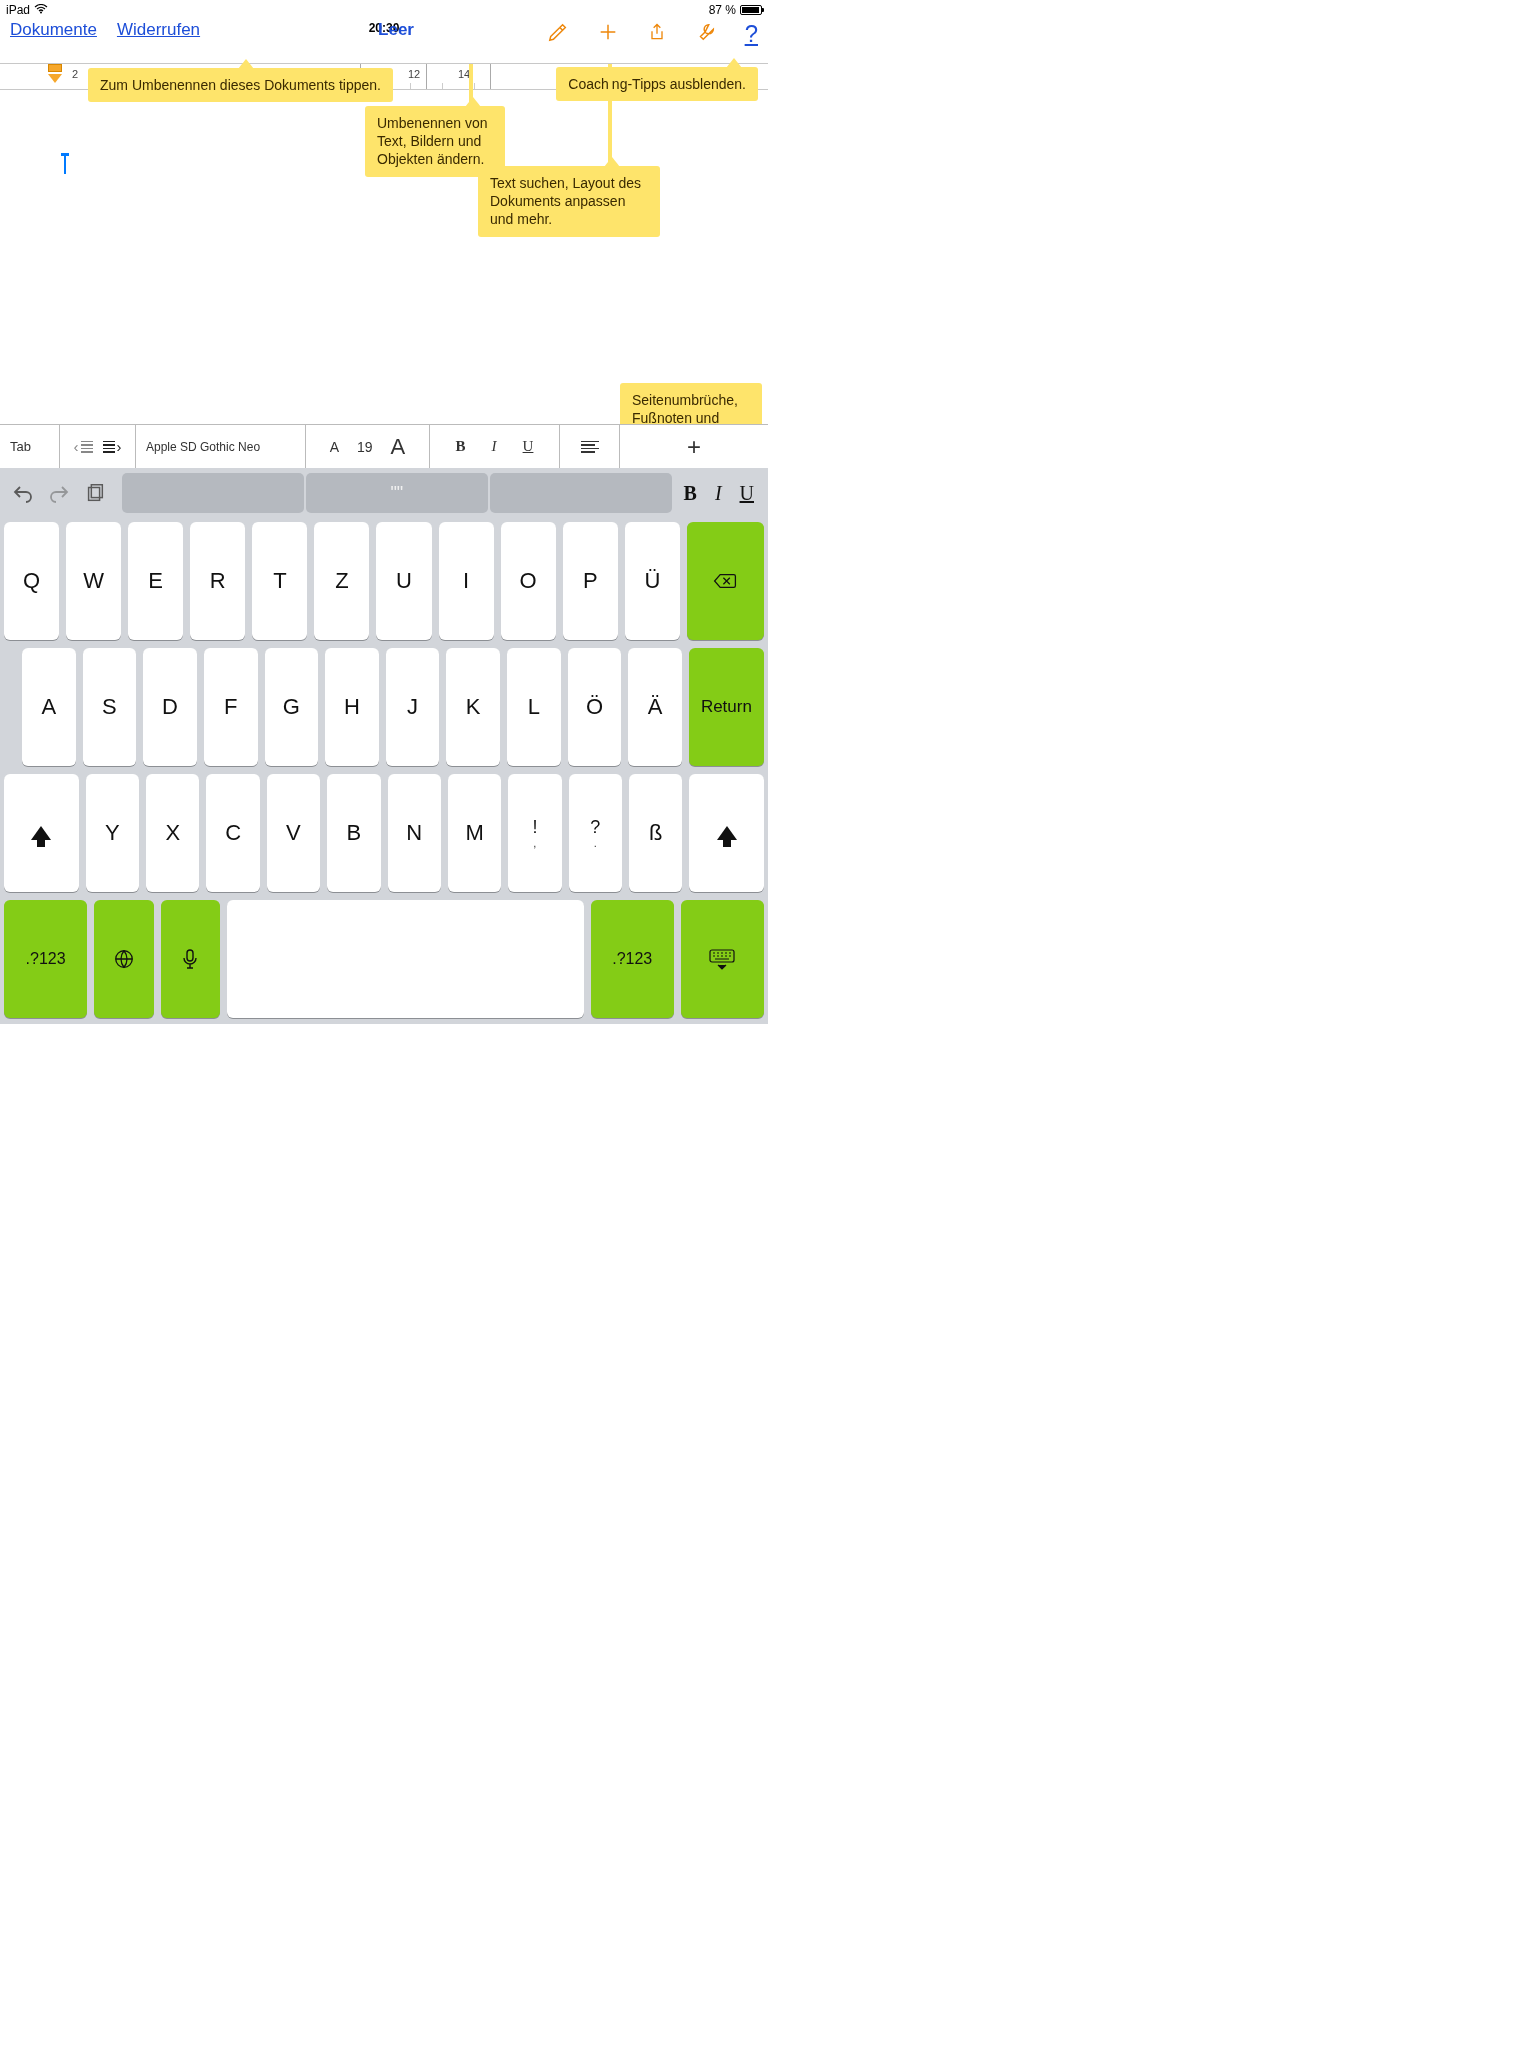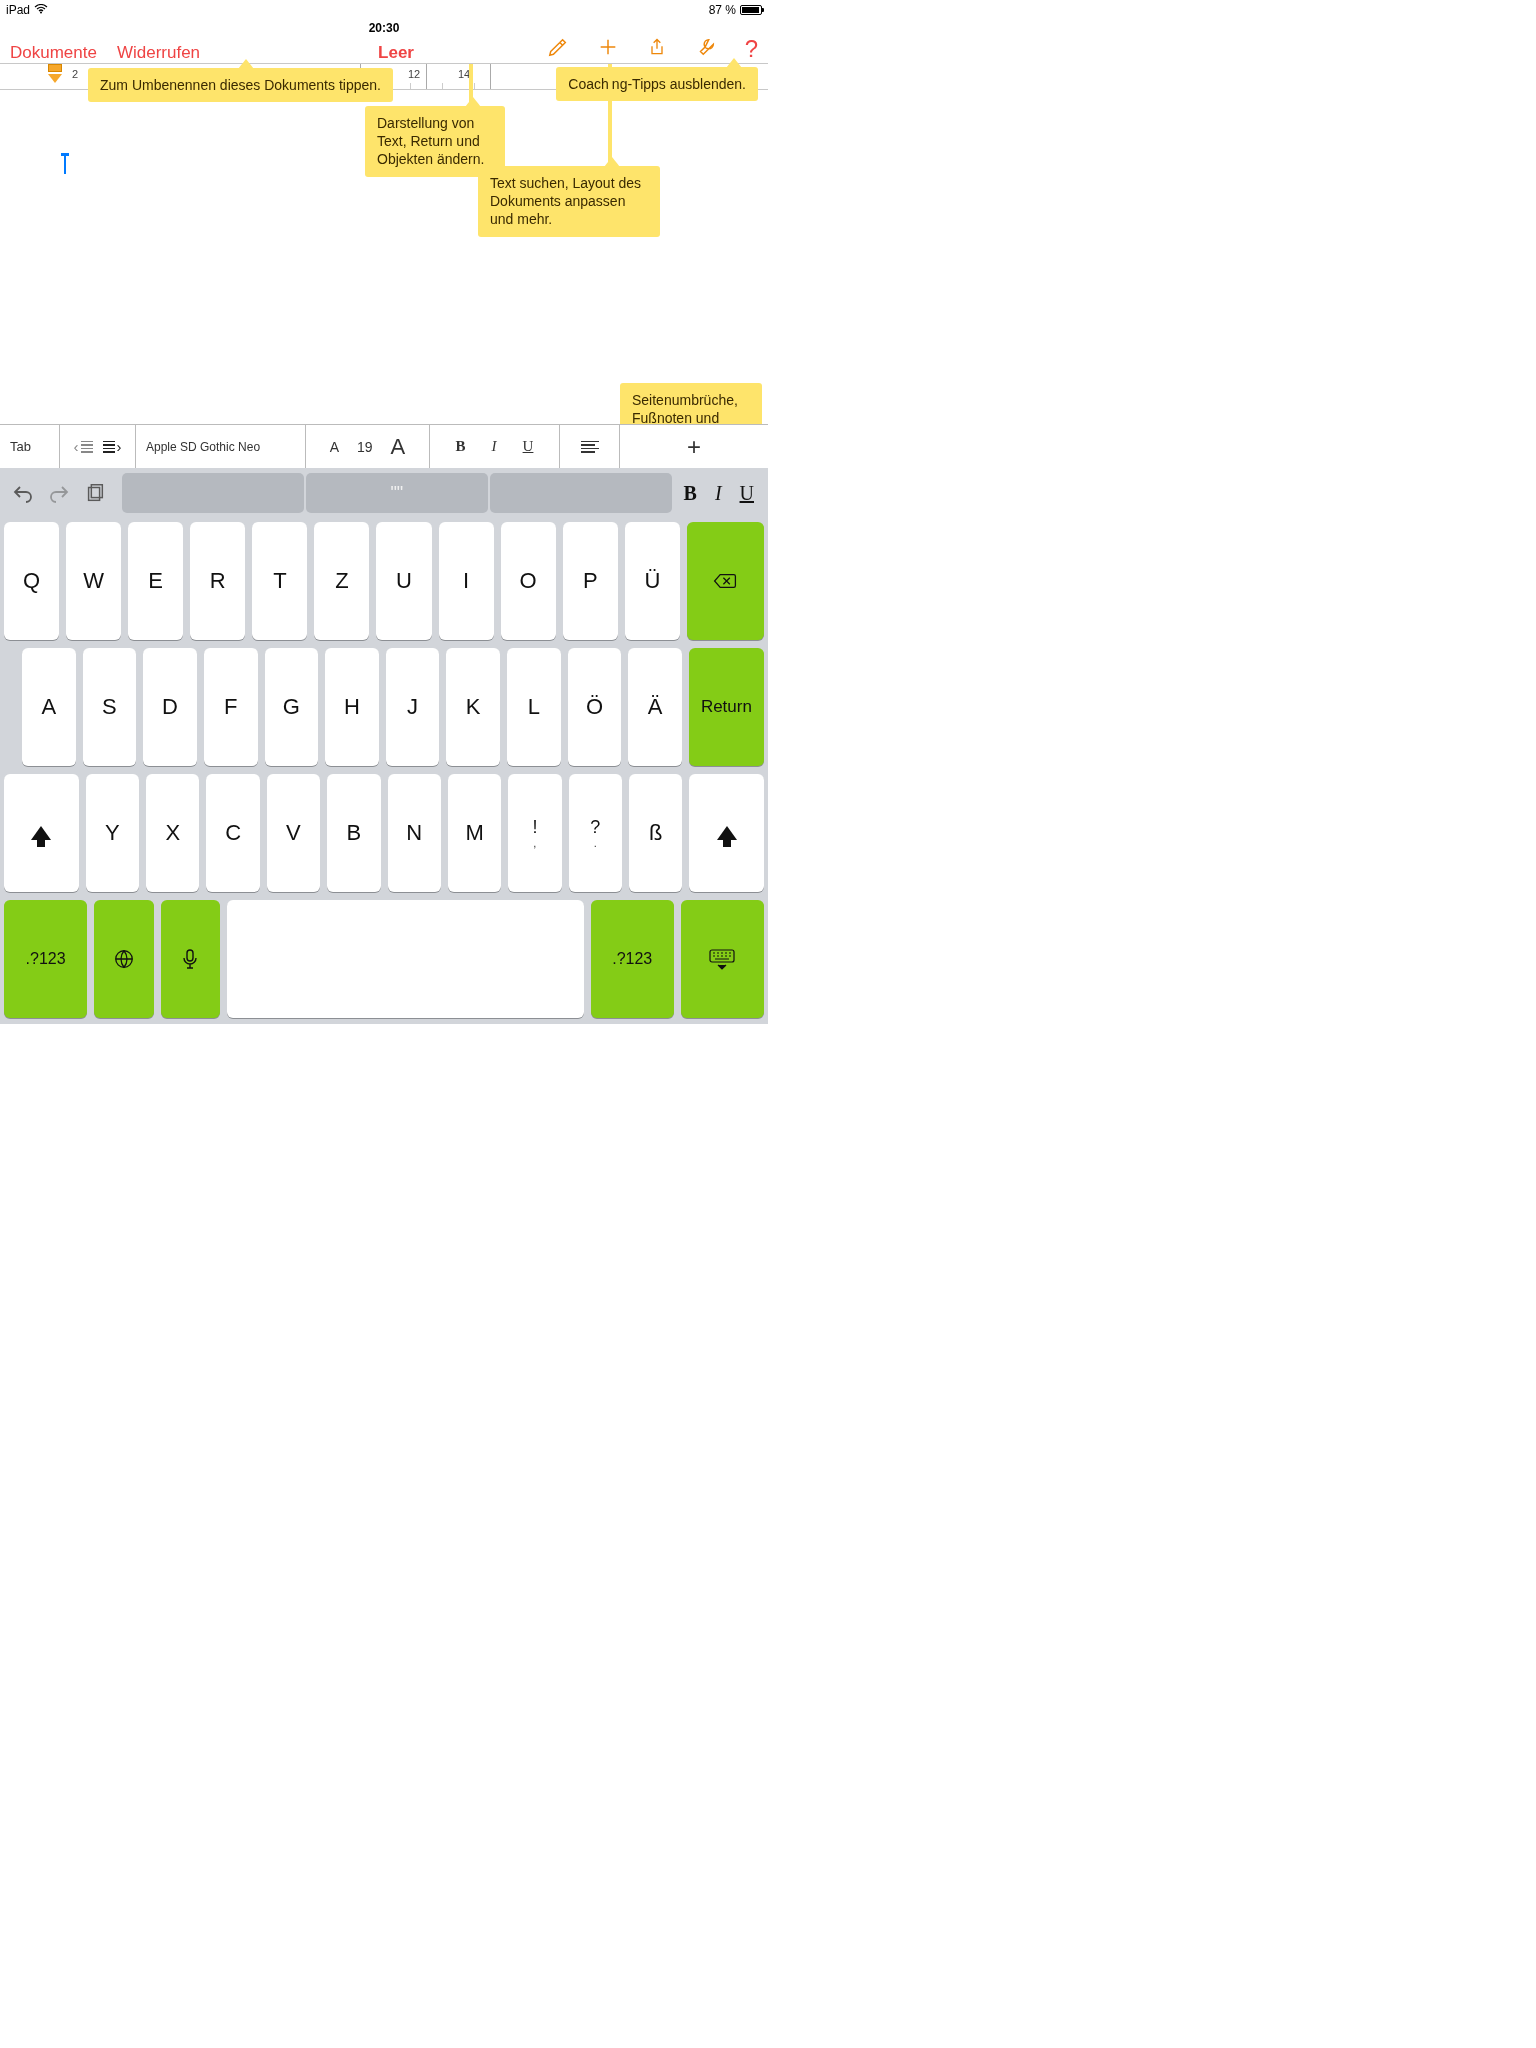--- a/index.html
+++ b/index.html
@@ -20,25 +20,26 @@
   .status-center { position:absolute; left:50%; transform:translateX(-50%); font-weight:700;margin-top:36px; }
   .batt { display:inline-flex; align-items:center; gap:2px;}
   .batt-body { width:22px; height:10px; border:1px solid #000; border-radius:2px; position:relative; }
   .batt-body::after { content:""; position:absolute; right:-3px; top:2px; width:2px; height:4px; background:#000; border-radius:0 1px 1px 0;}
   .batt-fill { position:absolute; left:1px; top:1px; bottom:1px; width:85%; background:#000; }
 
   
   .toolbar {
     height: 44px;
     border-bottom: 1px solid #c8c8c8;
-    display:flex; align-items:flex-end;
+    display:flex; align-items:flex-start;
     padding: 0 10px;
     font-size: 17px;
-    color: #ef4444;
+    color: #1d4ed8;
     position:relative;
+    text-decoration:underline;
   }
   .toolbar .tb-left { display:flex; gap:20px; }
   .toolbar .tb-title { position:absolute; left:50%; transform:translateX(-50%); font-weight:600;margin-left:12px; }
   .toolbar .tb-right { margin-left:auto; display:flex; gap:28px; align-items:center; }
   .toolbar .tb-right svg { stroke:#ee870a; }
   .tb-btn { cursor:pointer; }
 
   
   .ruler {
     height: 26px;
@@ -249,21 +250,21 @@
 </div>
 
 <div class="tip" style="right:10px; top:67px;">
   <div class="pointer-up" style="right:16px;"></div>
   <span>Coaching-Tipps ausblenden.</span>
 </div>
 
 <div class="tip" style="left:365px; top:106px; width:140px;">
   <div class="stem" style="left:104px; top:-42px; height:42px;"></div>
   <div class="pointer-up" style="left:100px;"></div>
-  <span>Darstellung von Text, Return und Objekten ändern.</span>
+  <span>Umbenennen von Text, Bildern und Objekten ändern.</span>
 </div>
 
 <div class="tip" style="left:478px; top:166px; width:182px;">
   <div class="stem" style="left:130px; top:-102px; height:102px;"></div>
   <div class="pointer-up" style="left:126px;"></div>
   <span>Text suchen, Layout des Dokuments anpassen und mehr.</span>
 </div>
 
 <div class="tip" style="right:6px; top:383px; width:142px;">
   <span>Seitenumbrüche, Fußnoten und mehr hinzufügen.</span>

